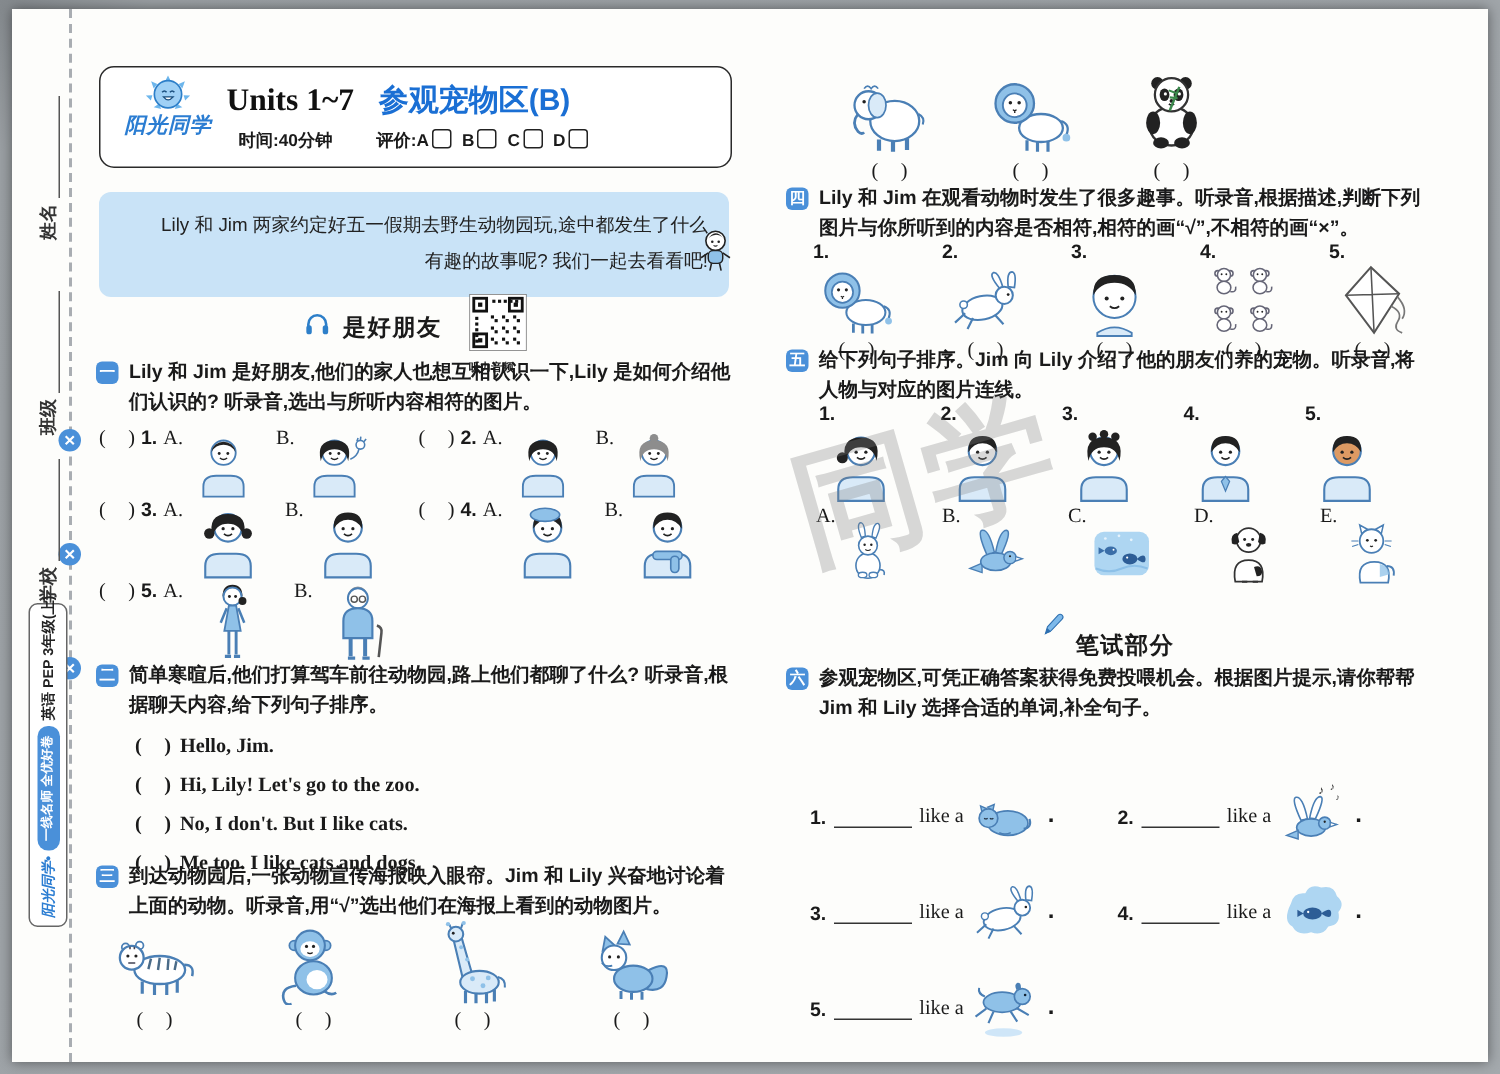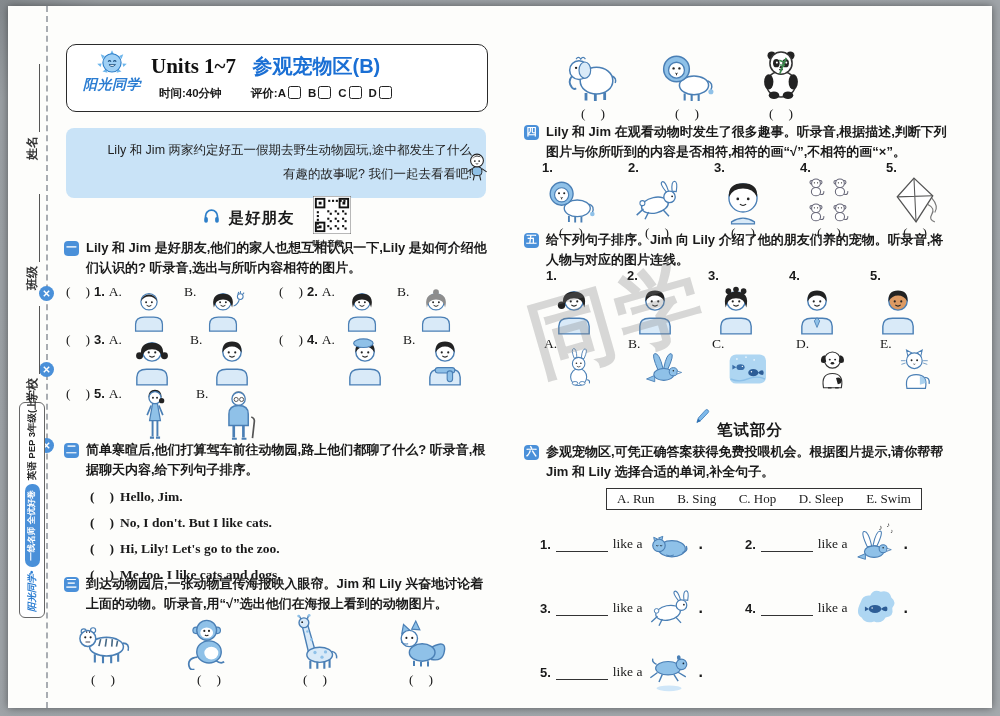--- a/index.html
+++ b/index.html
@@ -420,22 +420,22 @@
           </div>
         </div>
       </div>
 
     <div class="sec" style="top:398px">
       <span class="badge">二</span>
       <span class="ptext">简单寒暄后,他们打算驾车前往动物园,路上他们都聊了什么? 听录音,根据聊天内容,给下列句子排序。</span>
     </div>
     <div id="s2-list">
         <div class="s2line"><span class="pblank">(<span class="pgap"></span>)</span><span class="serif" style="margin-left: 6px;">Hello, Jim.</span></div>
+        <div class="s2line"><span class="pblank">(<span class="pgap"></span>)</span><span class="serif" style="margin-left: 6px;">Hi, Lily! Let's go to the zoo.</span></div>
         <div class="s2line"><span class="pblank">(<span class="pgap"></span>)</span><span class="serif" style="margin-left: 6px;">No, I don't. But I like cats.</span></div>
-        <div class="s2line"><span class="pblank">(<span class="pgap"></span>)</span><span class="serif" style="margin-left: 6px;">Hi, Lily! Let's go to the zoo.</span></div>
         <div class="s2line"><span class="pblank">(<span class="pgap"></span>)</span><span class="serif" style="margin-left: 6px;">Me too. I like cats and dogs.</span></div>
       </div>
 
     <div class="sec" style="top:532px">
       <span class="badge">三</span>
       <span class="ptext">到达动物园后,一张动物宣传海报映入眼帘。Jim 和 Lily 兴奋地讨论着上面的动物。听录音,用“√”选出他们在海报上看到的动物图片。</span>
     </div>
     <div class="arow" id="s3-row1">
         <div class="ablock">
           <span class="art">
@@ -848,27 +848,20 @@
             <path d="M5.5 20.5 L7.5 14 L17.5 3 q2-1.8 3.8 0 q1.8 1.8 0 3.7 L11 17.5z" fill="#7db9ea" stroke="#2d6fb0" stroke-width="1"></path>
    <path d="M5.5 20.5 l1.7-5.5 l3.8 3.7z" fill="#2d6fb0"></path>
           </svg></span>
       <span class="wh-t">笔试部分</span>
     </div>
 
     <div class="sec" style="top:400px">
       <span class="badge">六</span>
       <span class="ptext">参观宠物区,可凭正确答案获得免费投喂机会。根据图片提示,请你帮帮 Jim 和 Lily 选择合适的单词,补全句子。</span>
     </div>
-    <div id="s6-bank">
-        <span class="bank-e">A. Run</span>
-        <span class="bank-e">B. Sing</span>
-        <span class="bank-e">C. Hop</span>
-        <span class="bank-e">D. Sleep</span>
-        <span class="bank-e">E. Swim</span>
-      </div>
     <div id="s6-items">
         <div class="s6item">
           <span class="inum">1.</span>
           <span class="blank"></span>
           <span class="ltxt">like a</span>
           <span class="art">
             <svg viewBox="0 0 48 48" width="100%" height="100%" xmlns="http://www.w3.org/2000/svg">
               <ellipse cx="26" cy="29" rx="14" ry="8.5" fill="#8fc1e8" stroke="#4a7fb5" stroke-width="1.2"></ellipse>
    <path d="M37 33 q6-1 4-7" fill="none" stroke="#4a7fb5" stroke-width="1.5"></path>
    <path d="M8 21.5 l-1-4.5 l4 1.8z M15.5 20.5 l1-4.5 l-4.5 1.8z" fill="#8fc1e8" stroke="#4a7fb5" stroke-width="1"></path>

